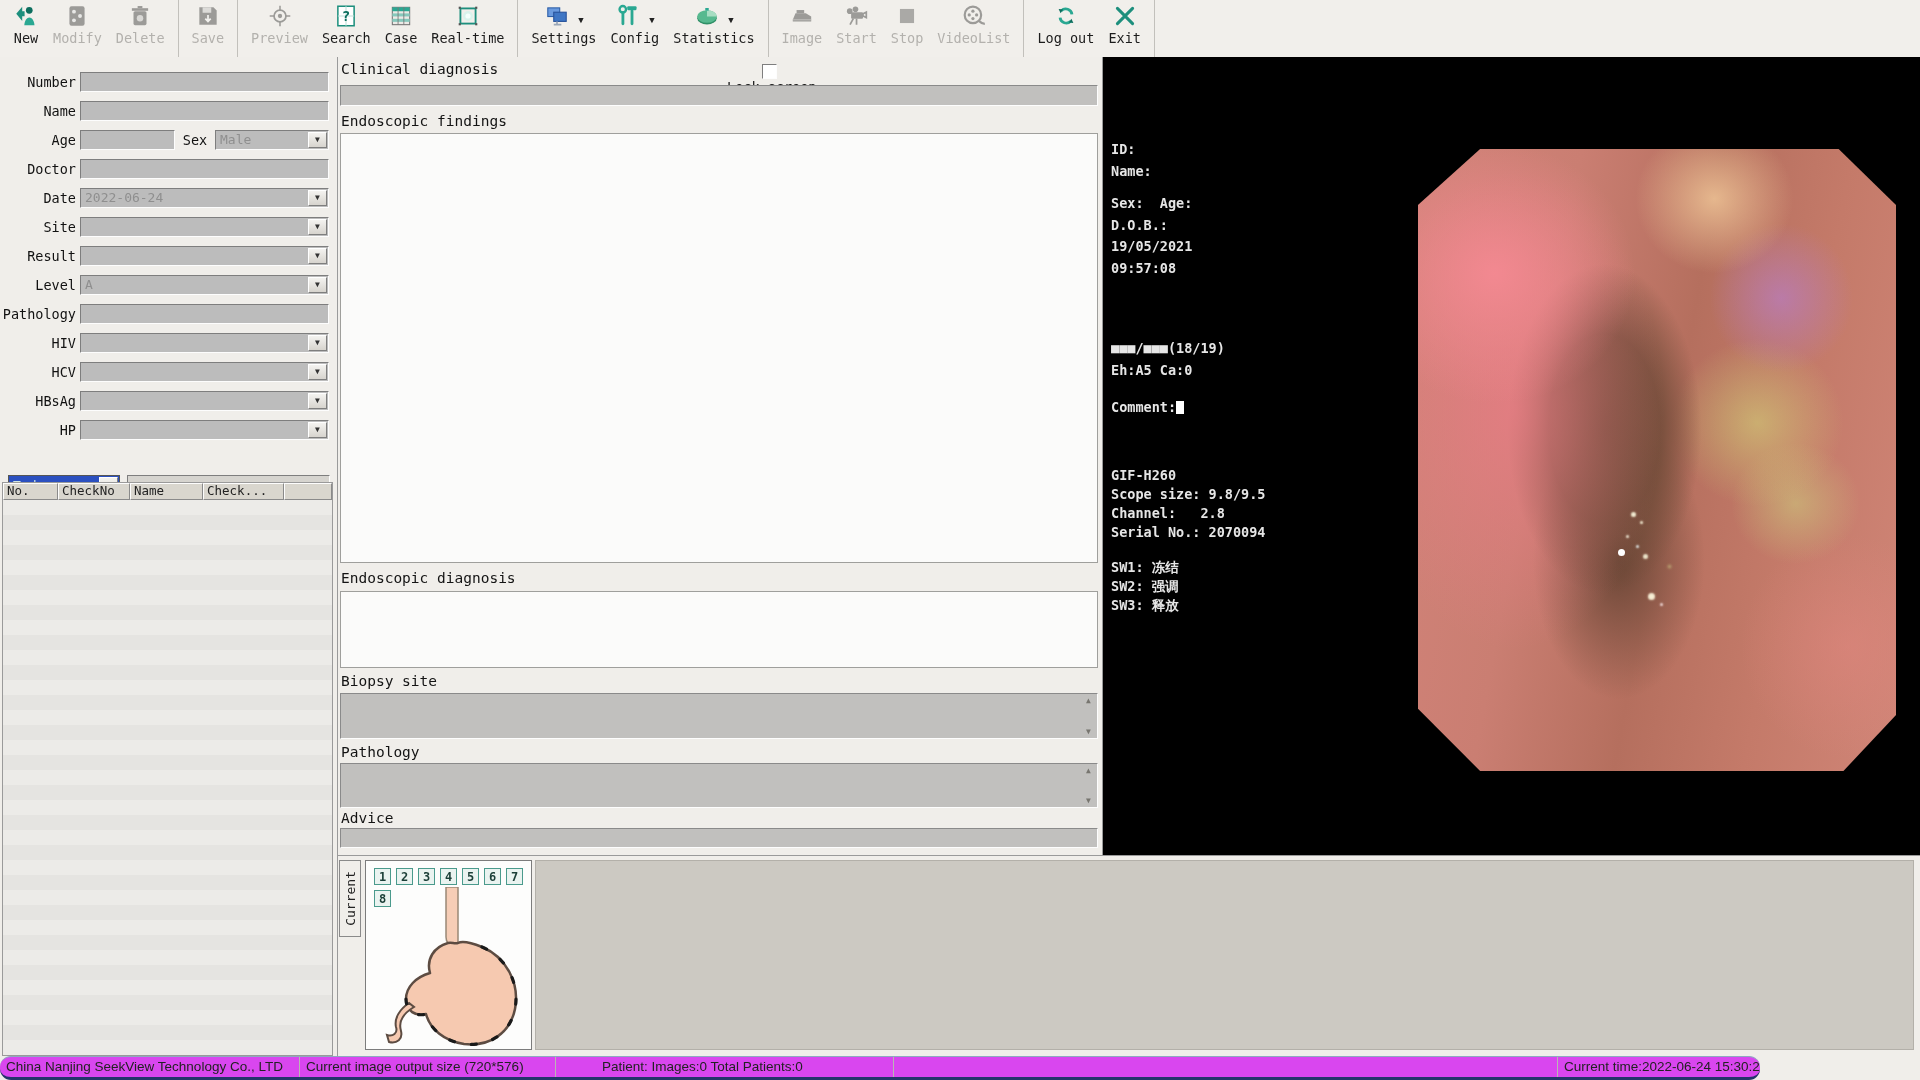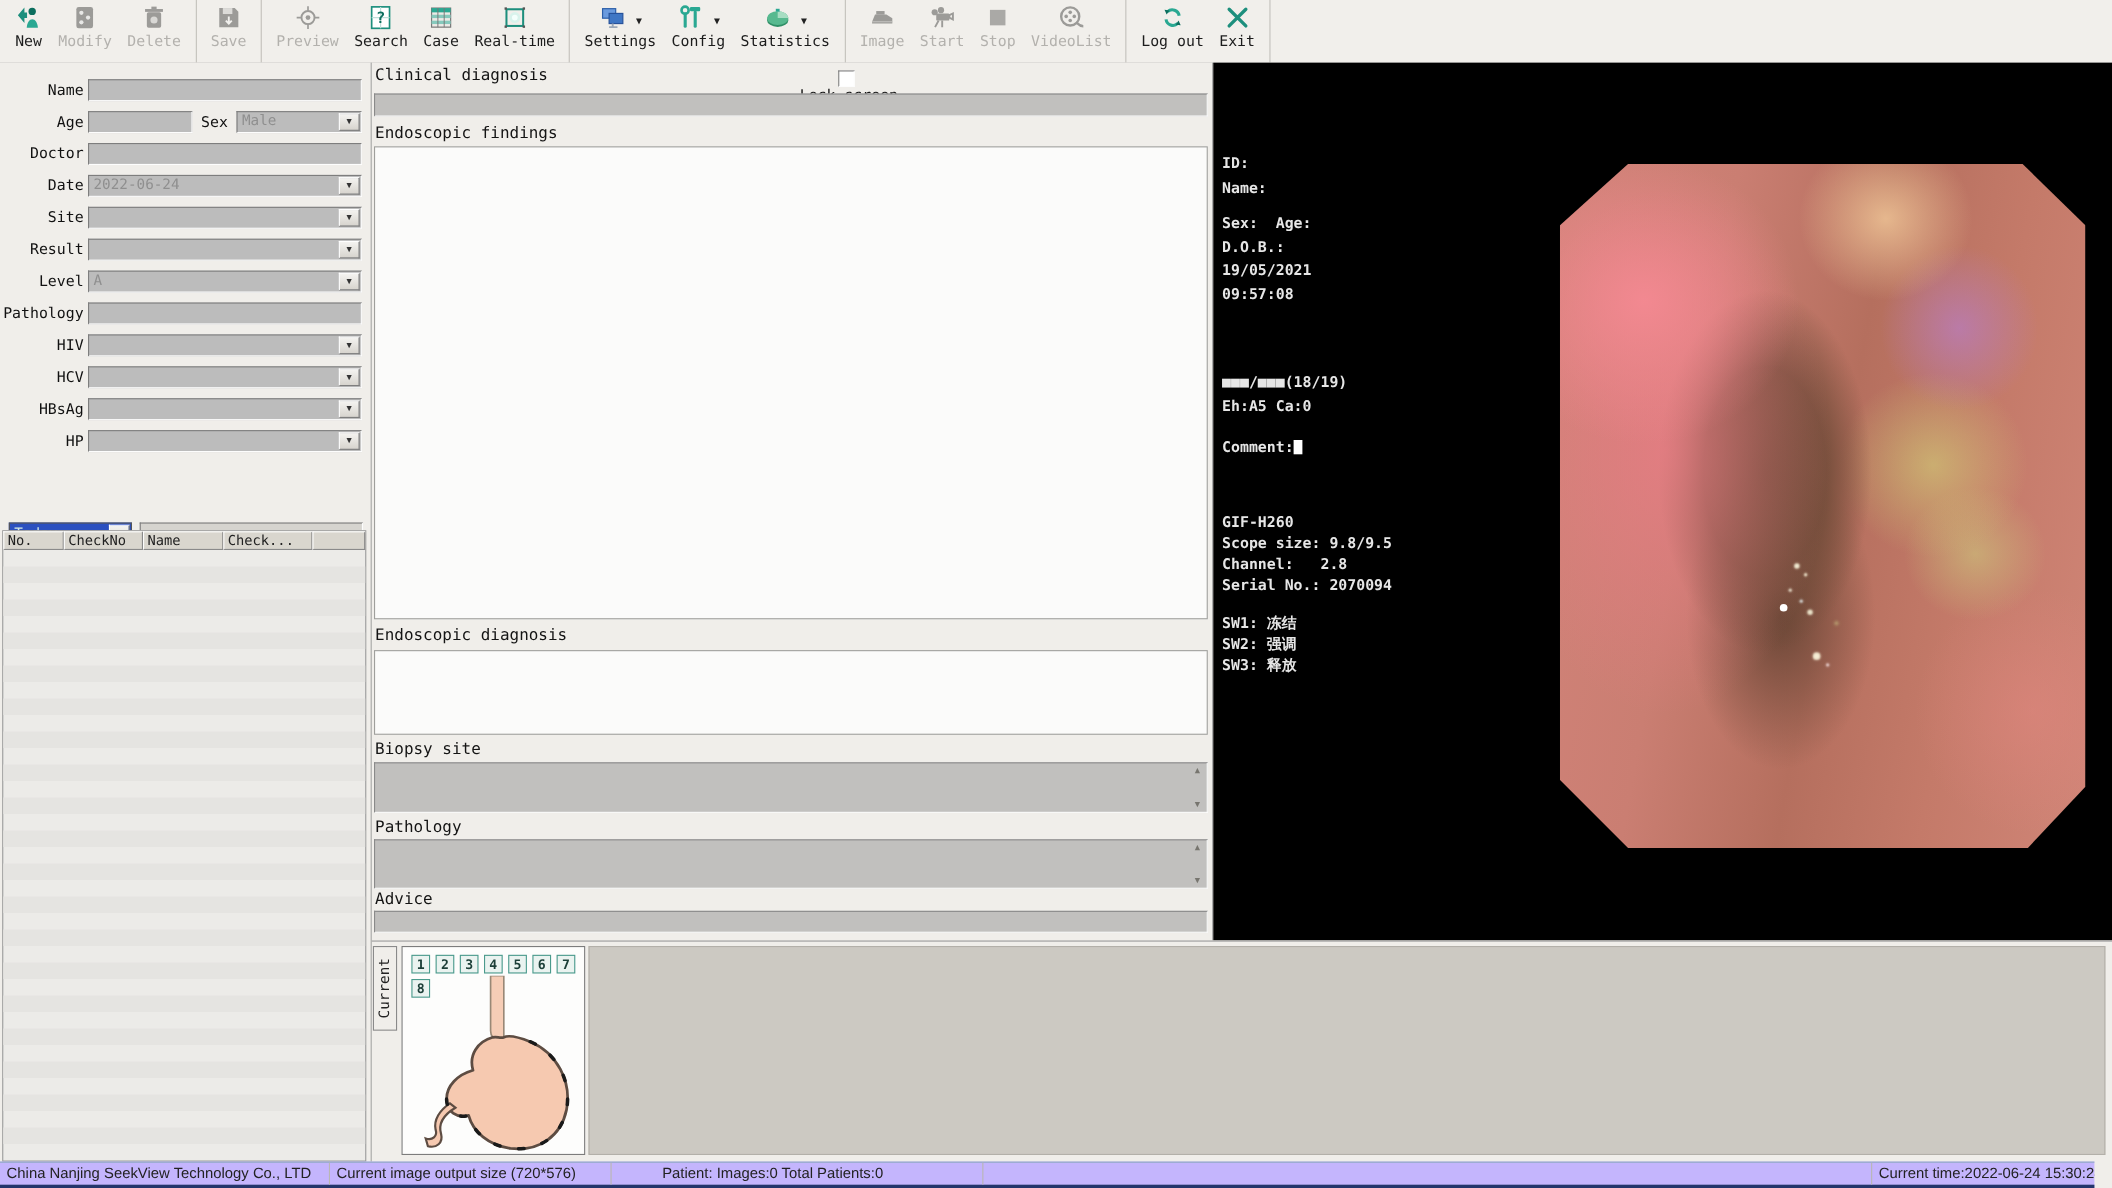--- a/index.html
+++ b/index.html
@@ -88,23 +88,23 @@
   #cur-tab span{writing-mode:vertical-rl;transform:rotate(180deg);font-size:13px;color:#222;}
   #thumb-box{position:absolute;left:27px;top:4px;width:167px;height:190px;background:#fdfdfc;
              border:1px solid #7c7c7c;box-sizing:border-box;}
   #thumb-strip{position:absolute;left:197px;top:4px;width:1379px;height:190px;background:#ccc9c2;
                border:1px solid #b3b0a9;box-sizing:border-box;}
   #thumb-nums{position:absolute;left:8px;top:7px;width:150px;display:flex;flex-wrap:wrap;gap:5px;}
   .tnum{width:17px;height:17px;border:1px solid #4a9a8c;background:#eaf3f0;color:#1c3f38;font-size:12px;
         font-weight:bold;display:flex;align-items:center;justify-content:center;box-sizing:border-box;cursor:pointer;}
   #stomach-svg{position:absolute;left:8px;top:26px;}
   
-  #status-bar{position:absolute;left:0;top:1056px;width:1904px;height:24px;background:#c4b5fd;
+  #status-bar{position:absolute;left:0;top:1056px;width:1760px;height:24px;background:#d946ef;
               border-top:1px solid #8ea8c0;border-bottom:3px solid #24356b;box-sizing:border-box;display:flex;
-              font-family:"Liberation Sans",sans-serif;}
+              font-family:"Liberation Sans",sans-serif;border-radius:11px;}
   .sb-seg{border-right:1px solid #b9b7b2;font-size:13.5px;color:#222;line-height:20px;
           padding:0 6px;white-space:nowrap;overflow:hidden;box-sizing:border-box;}
 </style>
 </head>
 <body>
 
 <div id="app">
 
   <div id="toolbar">
       <div class="tb-group">
@@ -299,20 +299,24 @@
                 <path d="M5 5l14 14M19 5 5 19" stroke="#1d8f7d" stroke-width="2.8" stroke-linecap="round"></path>
               </svg></span>
           </div>
           <div class="lbl">Exit</div>
         </div>
       </div>
     </div>
 
   <div id="left-panel">
     <div id="form-rows" style="padding-top:10px;">
+        <div class="form-row">
+          <div class="flabel">Number</div>
+          <div class="sunken grow"><span></span></div>
+        </div>
         <div class="form-row">
           <div class="flabel">Name</div>
           <div class="sunken grow"><span></span></div>
         </div>
         <div class="form-row">
           <div class="flabel">Age</div>
           <div class="sunken grow" style="flex: 0 0 95px; margin-right: 0px;"><span></span></div>
           <div class="sexlbl">Sex</div>
           <div class="sunken grow"><span>Male</span><div class="combo-btn">▼</div></div>
         </div>

